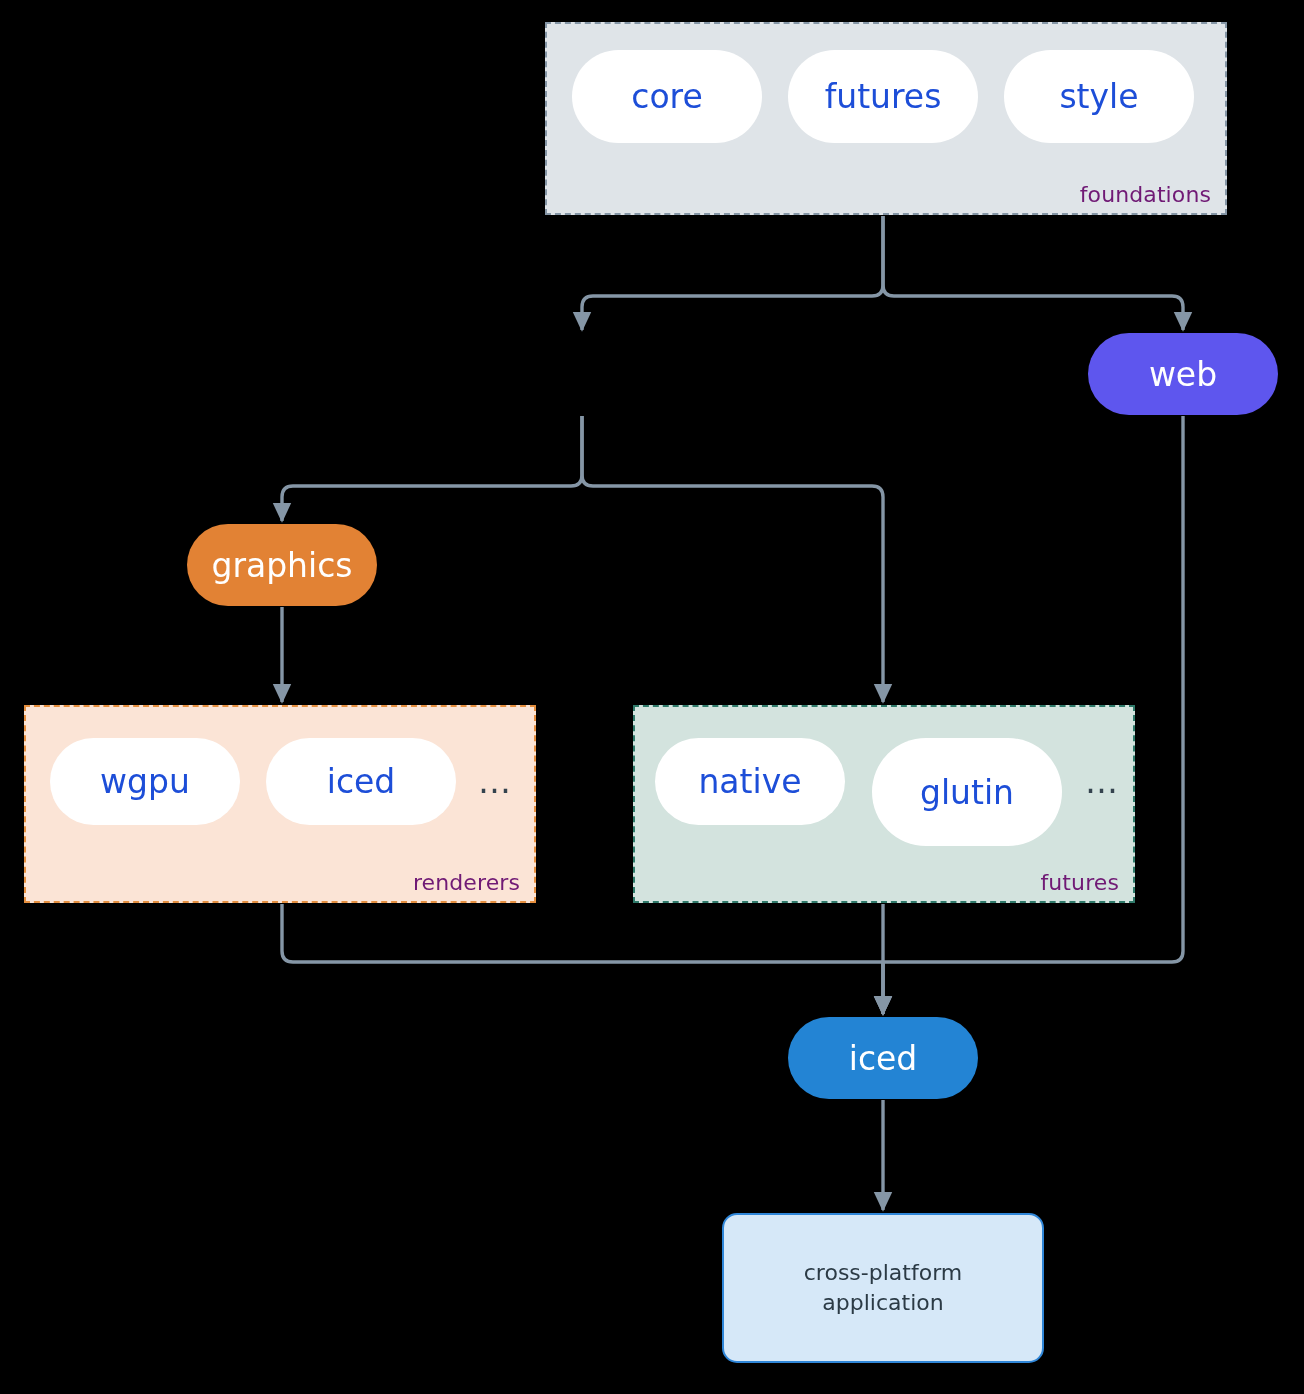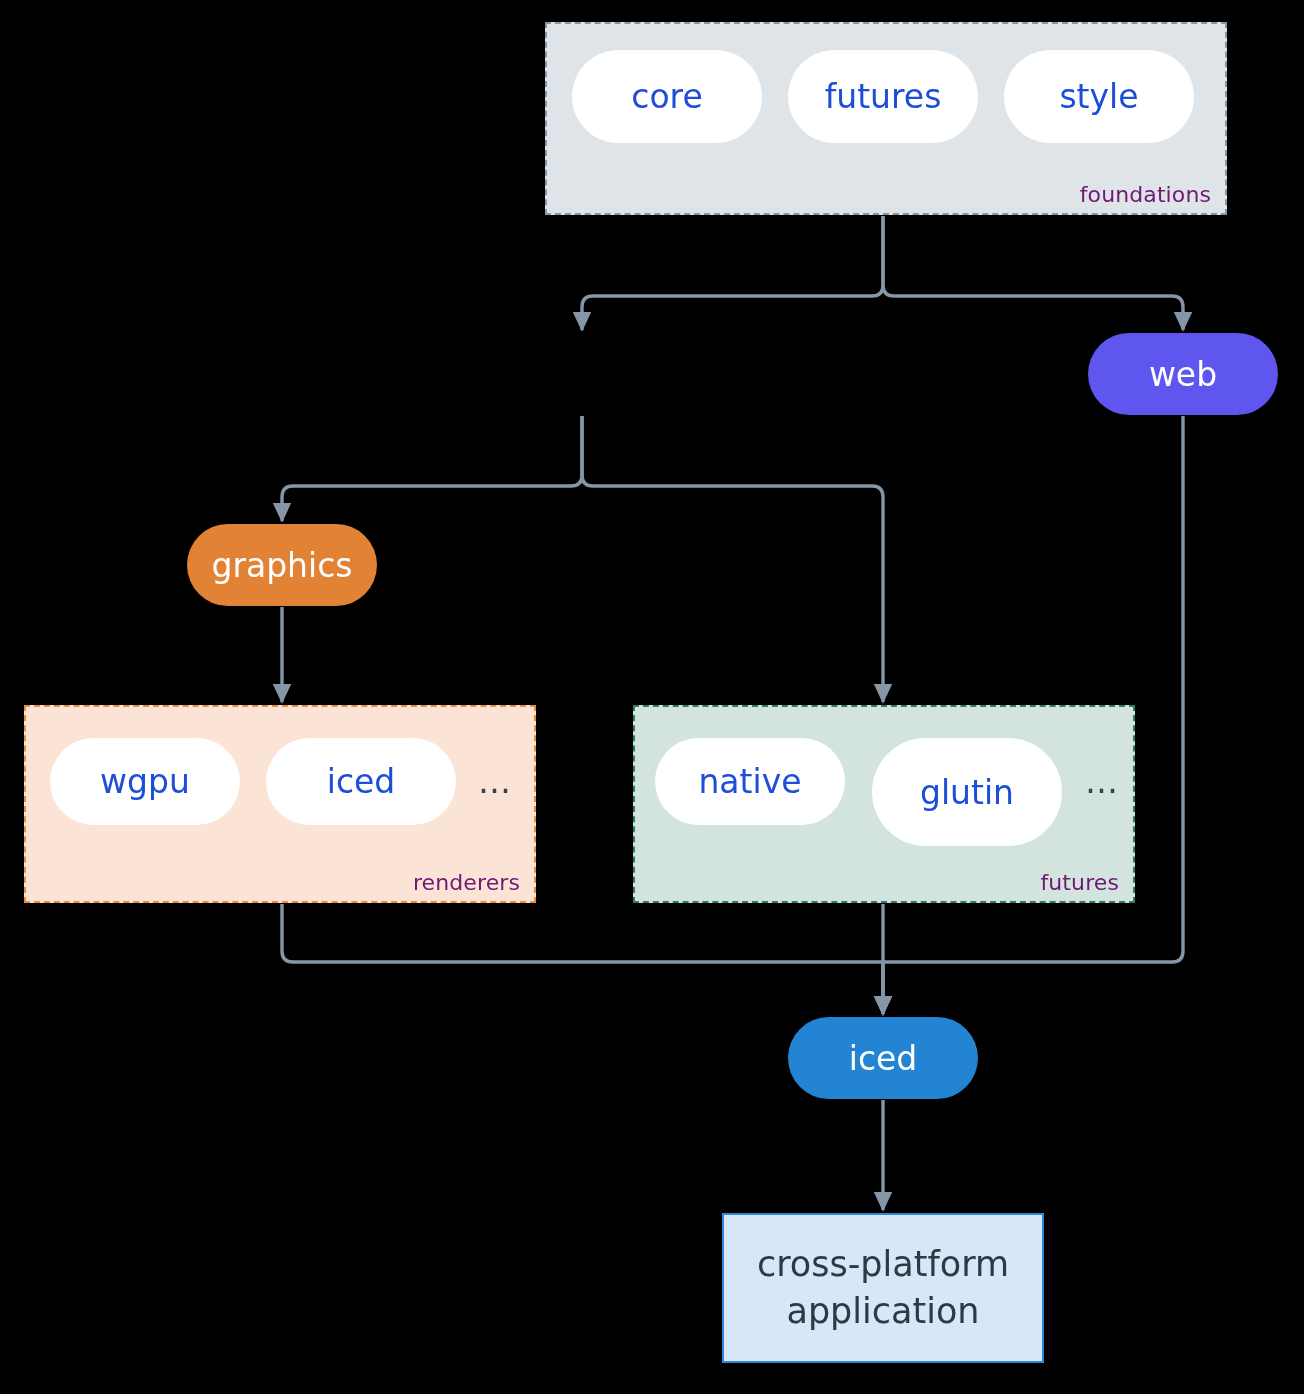--- a/index.html
+++ b/index.html
@@ -76,25 +76,26 @@
   }
 
   
   .node-rect {
     position: absolute;
     box-sizing: border-box;
     display: flex;
     align-items: center;
     justify-content: center;
     text-align: center;
-    font-size: 35px;
+    font-size: 22px;
     line-height: 1.35;
     color: #2b3a45;
     border-width: 2px;
     border-style: solid;
+    border-radius: 15px;
   }
 </style>
 </head>
 <body>
 
 <div id="stage">
 
   <svg id="connectors" viewBox="0 0 1304 1394" width="1304" height="1394" xmlns="http://www.w3.org/2000/svg">
     <defs>
       <marker id="ah" viewBox="0 0 10 10" refX="8.6" refY="5" markerWidth="6.2" markerHeight="6.2" orient="auto-start-reverse">

